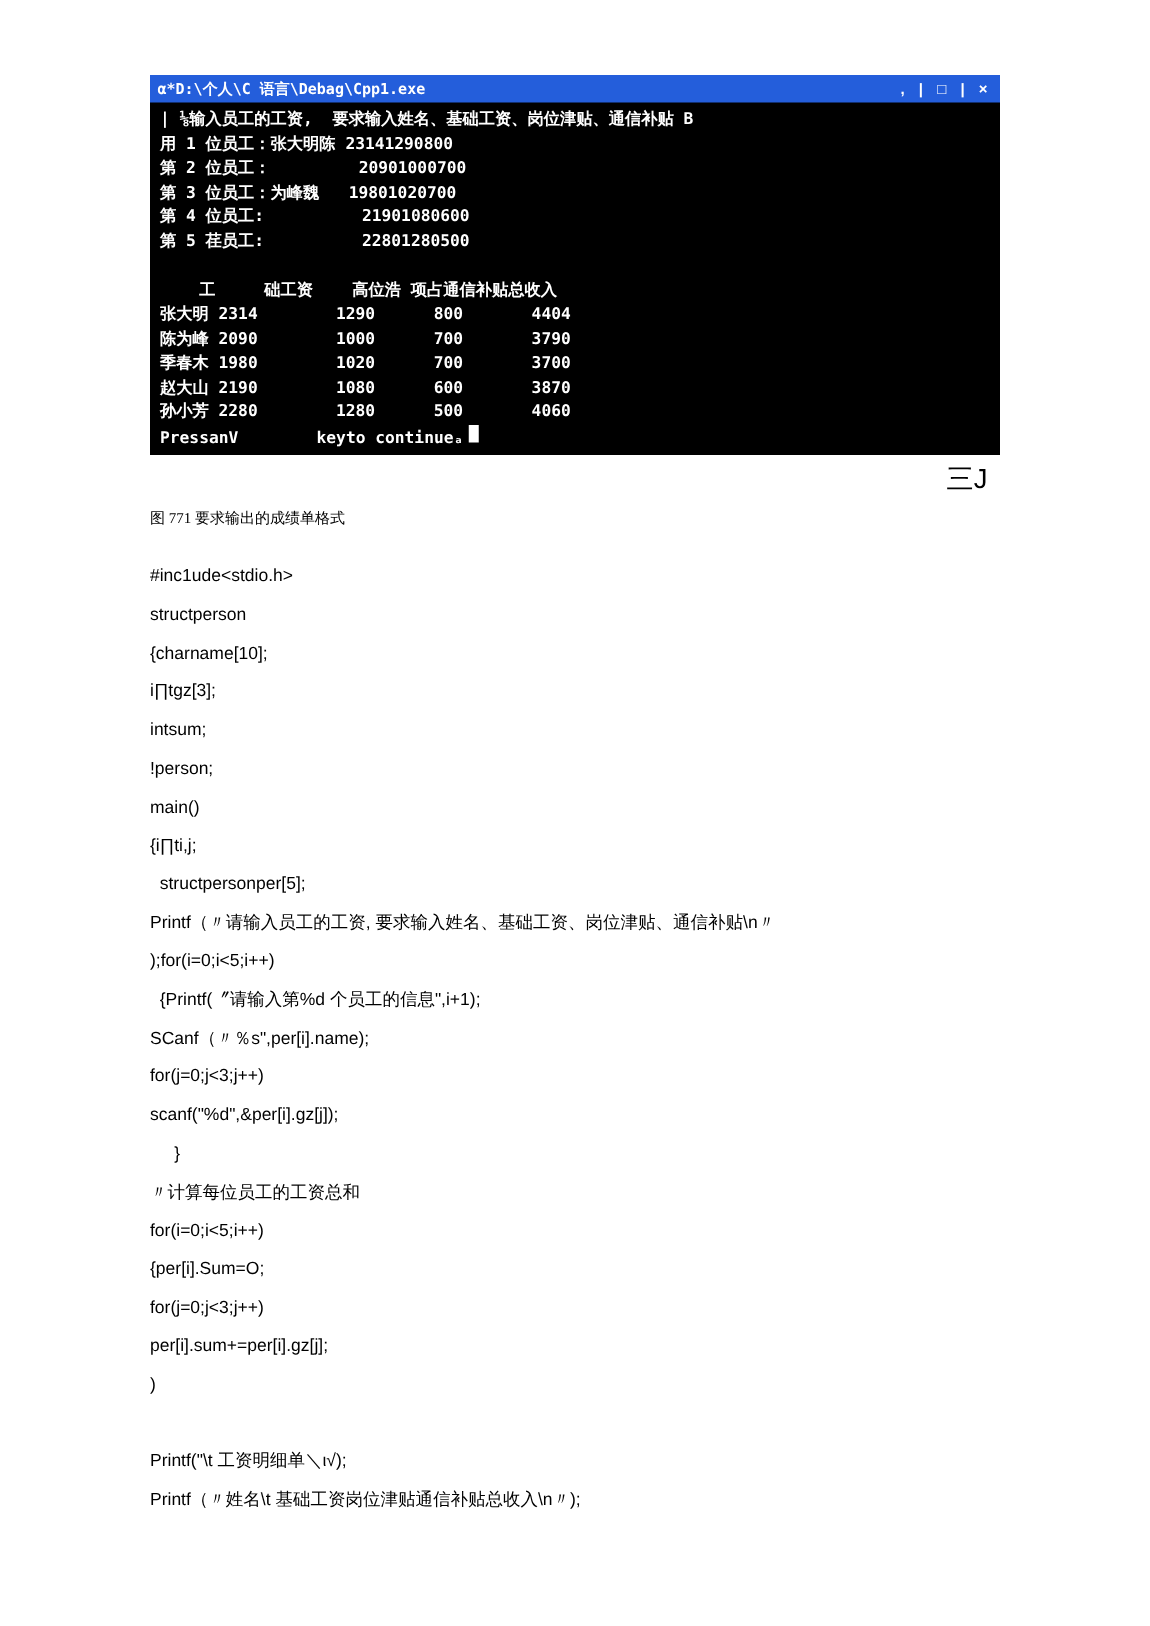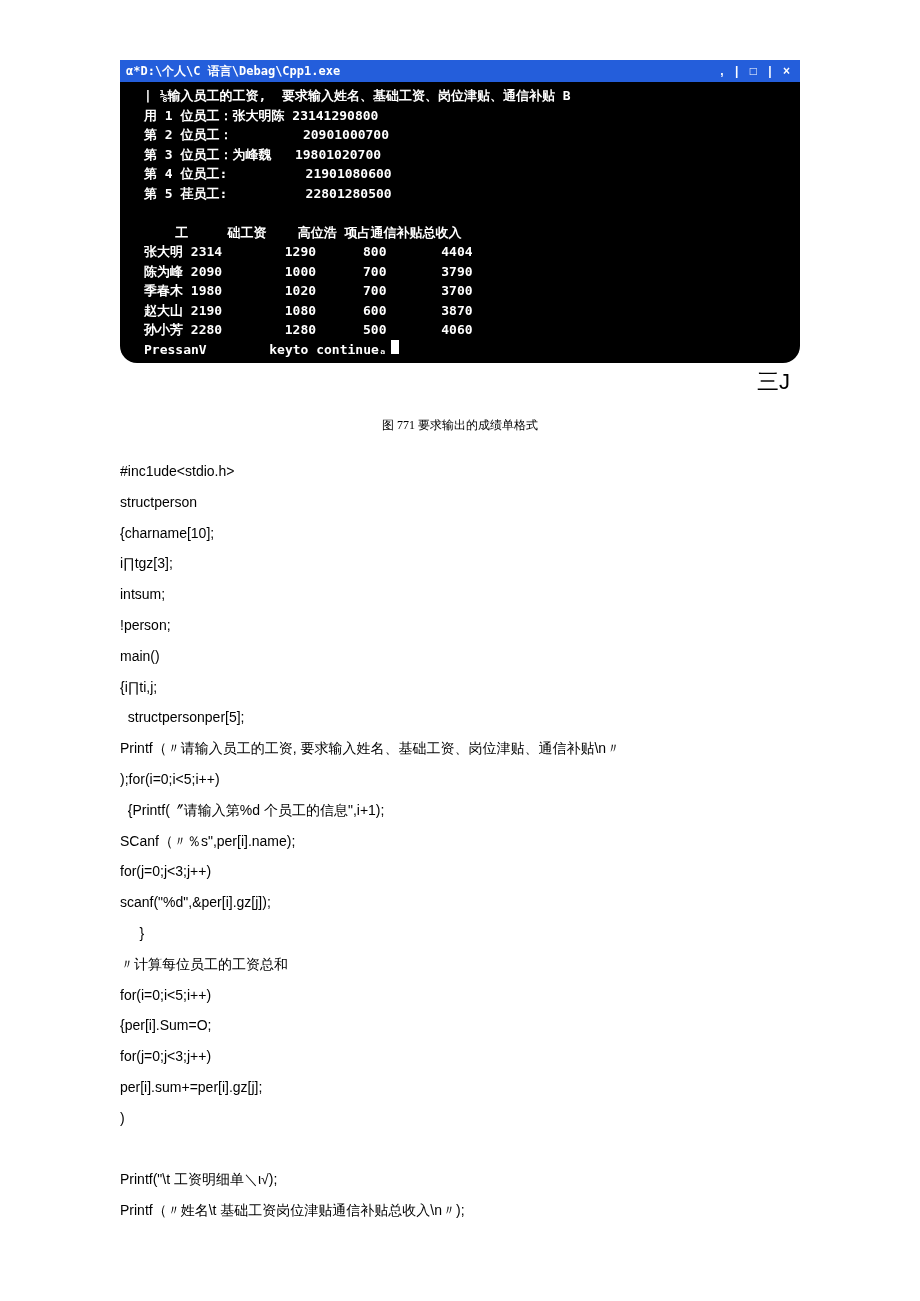--- a/index.html
+++ b/index.html
@@ -13,59 +13,57 @@
     padding: 60px 120px 60px 120px;
   }
   .console {
     background: #000;
     color: #fff;
     font-family: "SimSun", "宋体", "Consolas", monospace;
     font-size: 13px;
     line-height: 1.5;
     position: relative;
     margin-bottom: 8px;
-    border-radius: 17px;
   }
   .title-bar {
     background: #245edb;
     color: #fff;
     padding: 2px 6px;
     font-size: 12px;
     display: flex;
     justify-content: space-between;
     align-items: center;
     font-weight: bold;
   }
   .title-bar .controls {
     letter-spacing: 4px;
     font-family: sans-serif;
   }
   .console-body {
-    padding: 4px 8px 4px 24px;
+    padding: 4px 8px 4px 8px;
     white-space: pre;
     font-weight: bold;
   }
   .cursor {
     display: inline-block;
     width: 8px;
     height: 14px;
     background: #fff;
     vertical-align: baseline;
     margin-left: 4px;
   }
   .footer-glyph {
     text-align: right;
     font-size: 22px;
     padding-right: 10px;
     line-height: 1;
-    margin-bottom: 24px;
+    margin-bottom: 12px;
     font-family: sans-serif;
   }
   .caption {
-    text-align: center;
     font-size: 12px;
     margin: 8px 0 22px 0;
   }
   .code {
     font-family: Liberation Sans, sans-serif;
     font-size: 14px;
     line-height: 2.2;
     white-space: pre-wrap;
   }
 </style>

